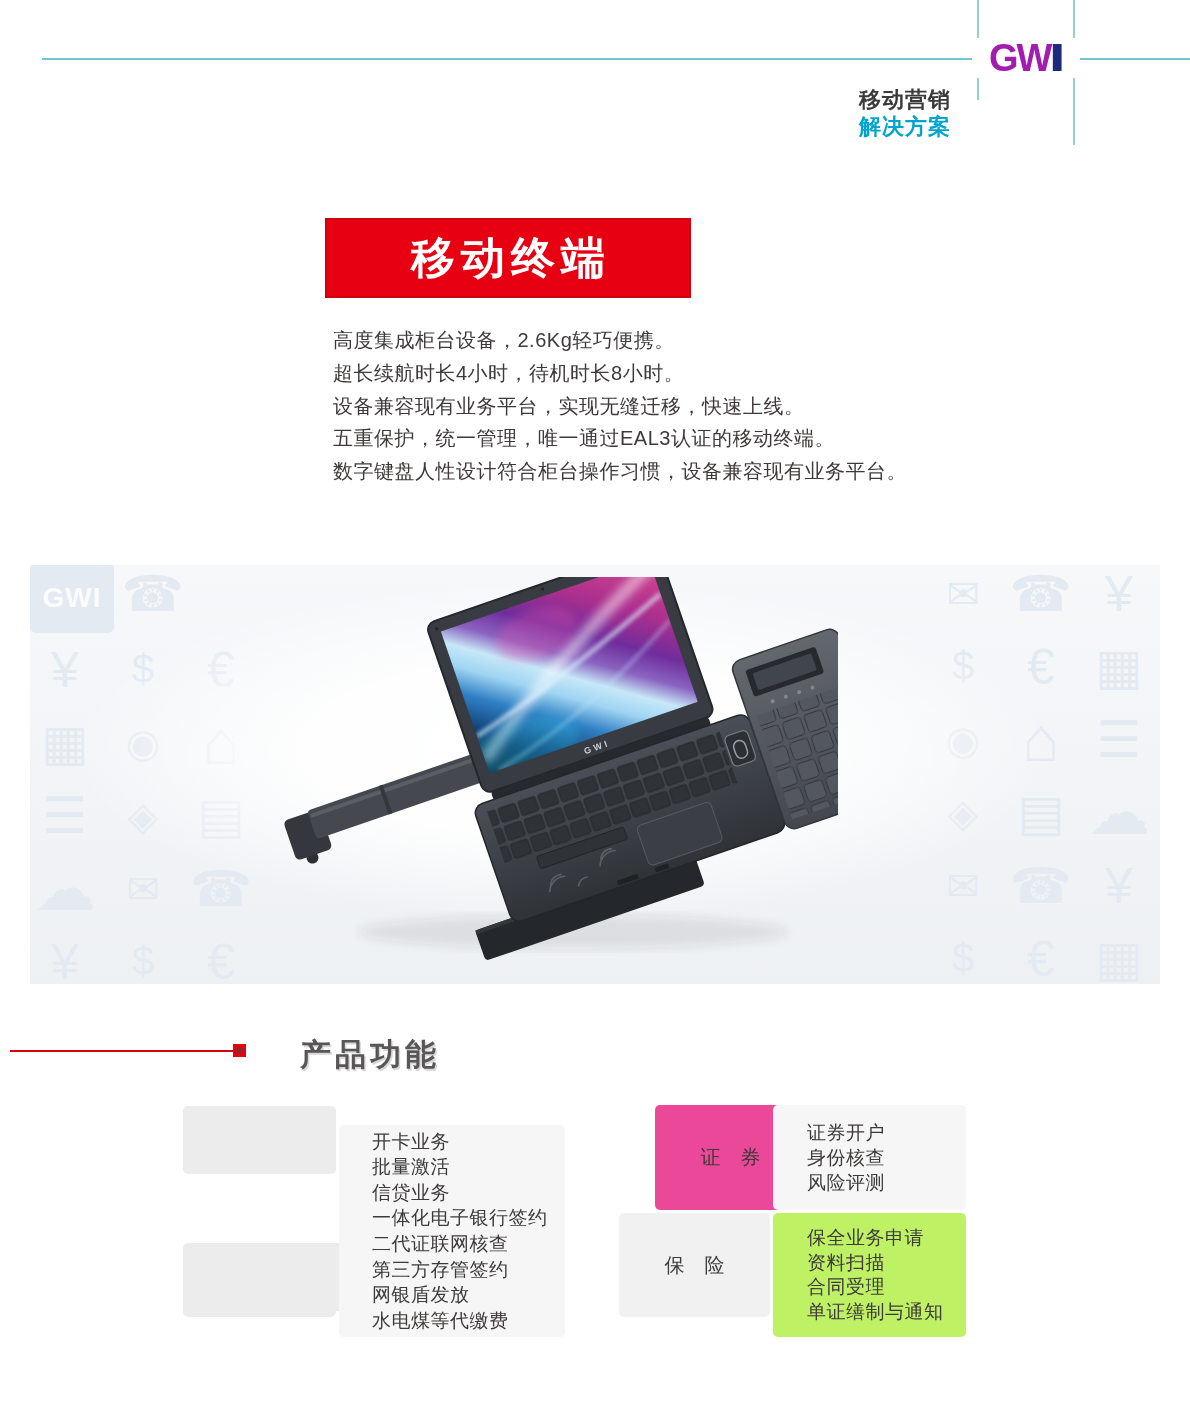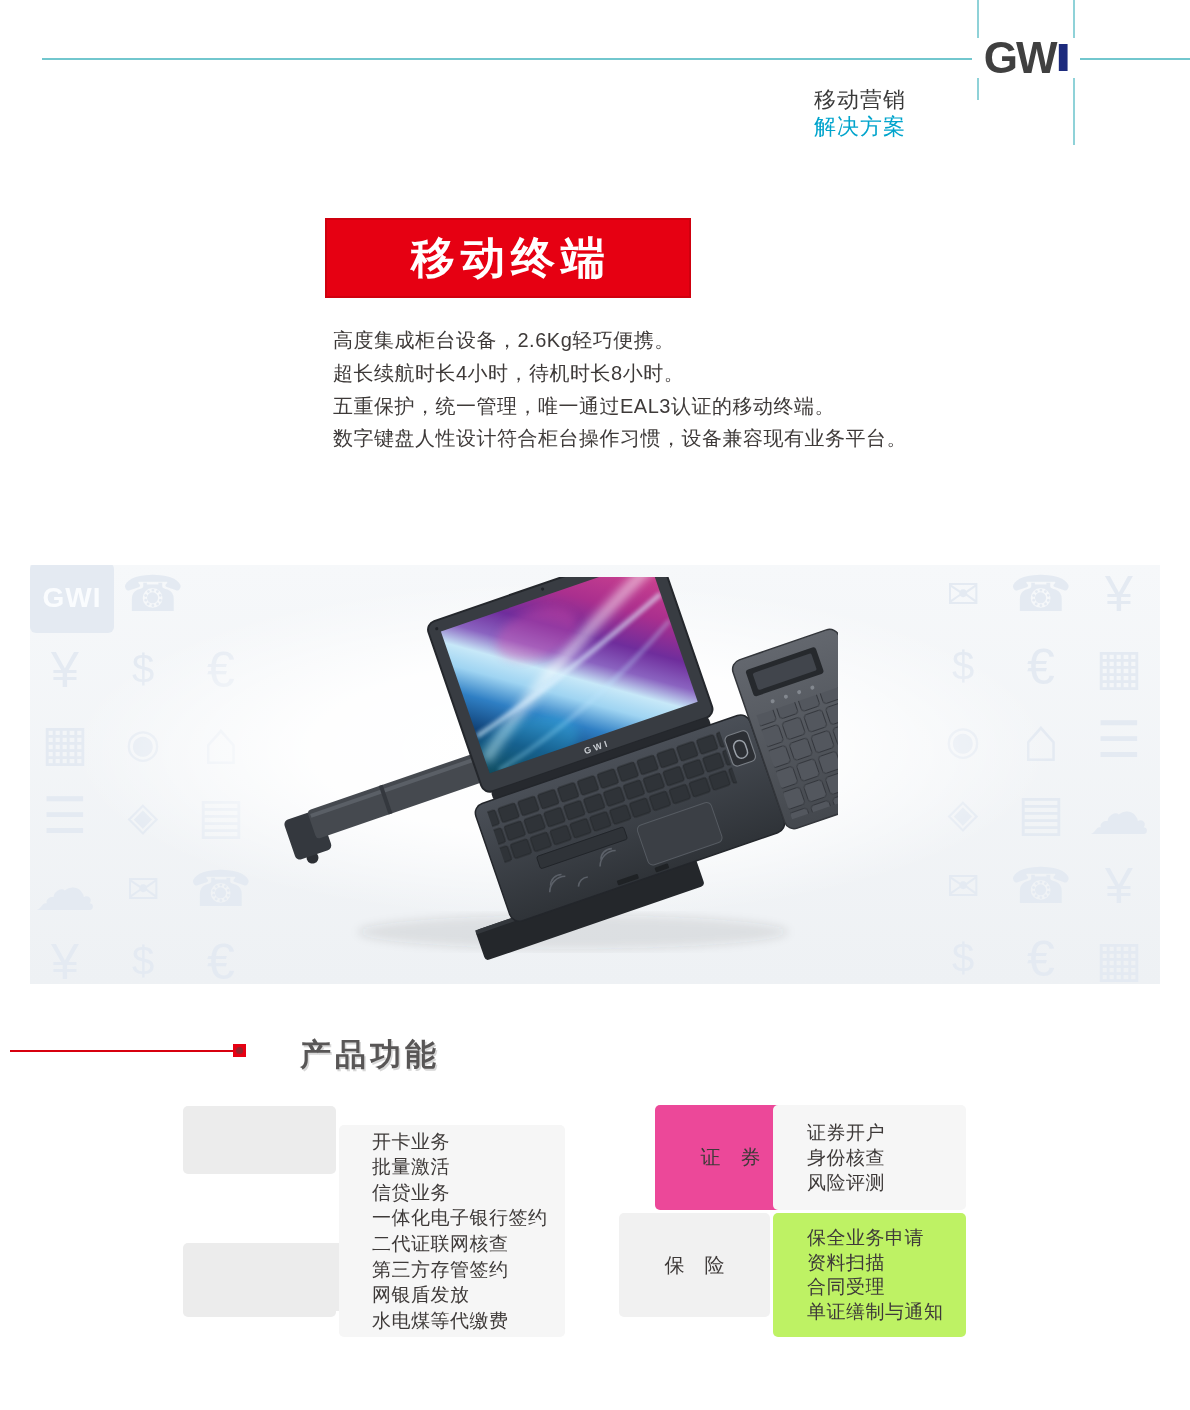--- a/index.html
+++ b/index.html
@@ -6,24 +6,24 @@
   #page{position:relative;width:1190px;height:1410px;background:#fff;overflow:hidden;
         font-family:"Liberation Sans","DejaVu Sans",sans-serif;}
 
   
   .h-line{position:absolute;left:42px;top:58px;width:1148px;height:2px;background:#72c7ce;}
   .v-line{position:absolute;width:2px;background:#8fd2d8;}
   #v-line-1{left:977px;top:0;height:100px;}
   #v-line-2{left:1073px;top:0;height:145px;}
   .logo{position:absolute;left:972px;top:38px;width:108px;height:40px;background:#fff;
         display:flex;align-items:center;justify-content:center;}
-  .logo .gw{font-size:44px;font-weight:800;color:#404040;letter-spacing:-2px;line-height:1;}
+  .logo .gw{font-size:38px;font-weight:800;color:#a21caf;letter-spacing:-2px;line-height:1;}
   .logo .i{font-size:38px;font-weight:800;color:#1d2b7d;line-height:1;margin-left:2px;
            transform:scaleX(1.6);display:inline-block;}
-  .tagline{position:absolute;left:814px;top:86px;line-height:27px;font-weight:400;
+  .tagline{position:absolute;left:859px;top:86px;line-height:27px;font-weight:700;
            font-size:22px;letter-spacing:1px;}
   .tagline .t1{color:#3a3a3a;}
   .tagline .t2{color:#00a4cc;}
 
   
   .banner{position:absolute;left:325px;top:218px;width:366px;height:80px;box-sizing:border-box;
           background:#e60012;border:2px solid #cf000e;display:flex;align-items:center;
           justify-content:center;}
   .banner span{color:#fff;font-size:44px;font-weight:800;letter-spacing:6px;text-indent:6px;}
 
@@ -99,20 +99,21 @@
     <div class="t2">解决方案</div>
   </div>
 
   <div class="banner">
     <span>移动终端</span>
   </div>
 
   <div class="intro">
       <div class="intro-line">高度集成柜台设备，2.6Kg轻巧便携。</div>
       <div class="intro-line">超长续航时长4小时，待机时长8小时。</div>
+      <div class="intro-line">设备兼容现有业务平台，实现无缝迁移，快速上线。</div>
       <div class="intro-line">五重保护，统一管理，唯一通过EAL3认证的移动终端。</div>
       <div class="intro-line">数字键盘人性设计符合柜台操作习惯，设备兼容现有业务平台。</div>
     </div>
 
   <div class="band">
     <div class="pattern pleft">
         <span class="pat-cell tile">GWI</span>
         <span class="pat-cell">☎</span>
         <span class="pat-cell">¥</span>
         <span class="pat-cell">$</span>

